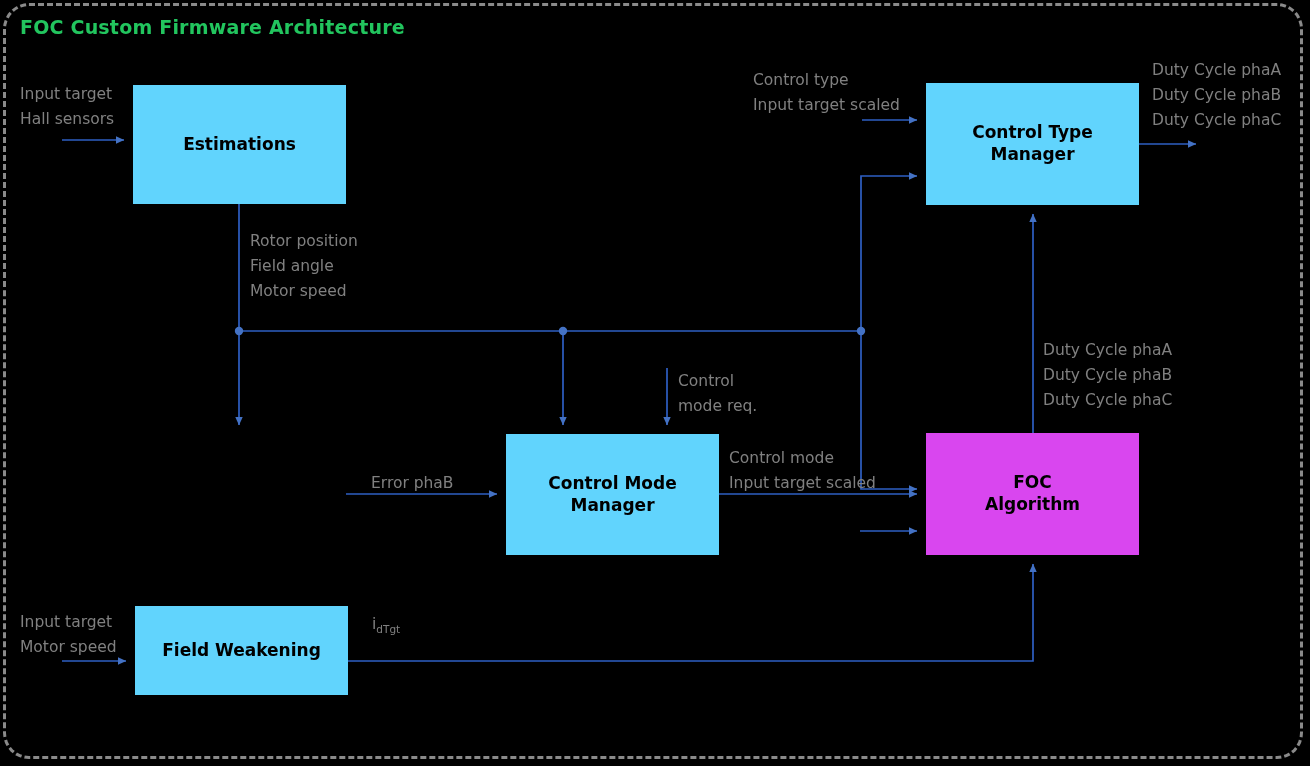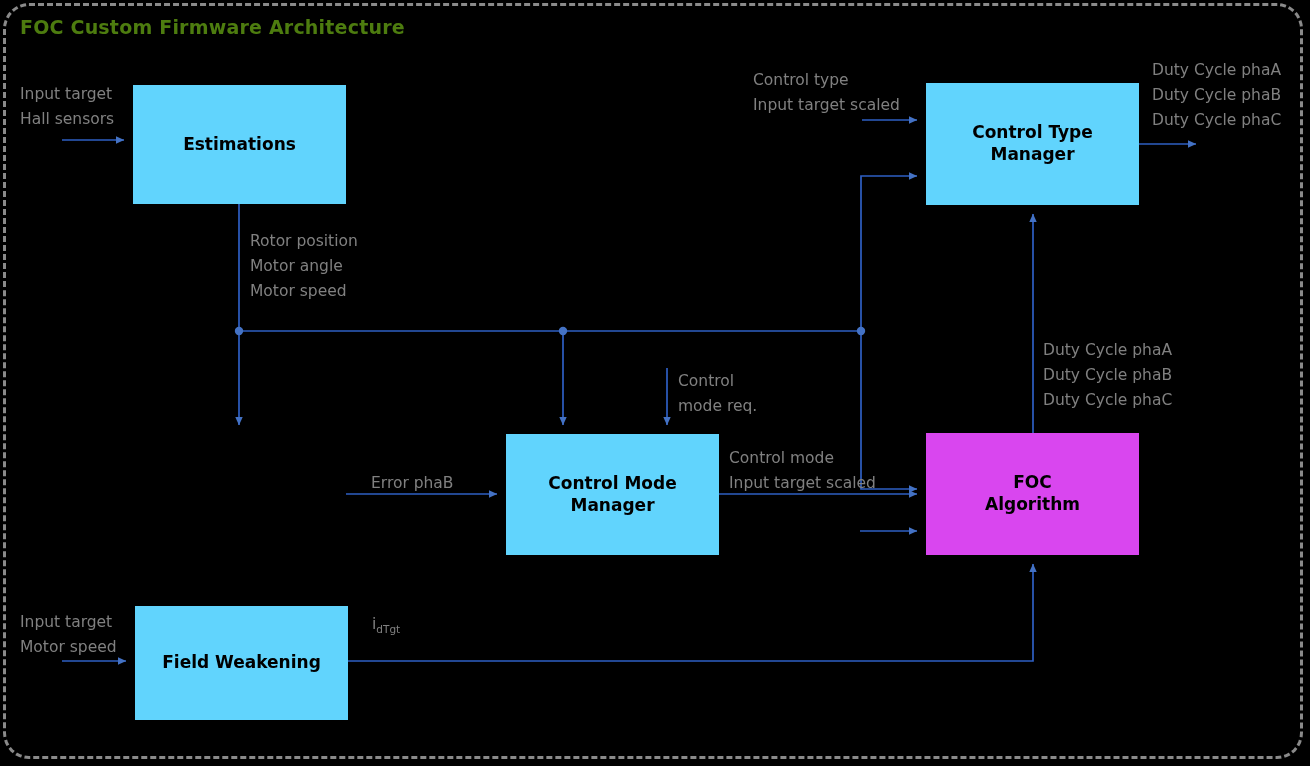--- a/index.html
+++ b/index.html
@@ -1,20 +1,20 @@
 <!DOCTYPE html>
 <html><head>
 <meta charset="utf-8">
 <style>
   html,body{margin:0;padding:0;background:#000;}
   body{width:1310px;height:766px;overflow:hidden;font-family:"DejaVu Sans",sans-serif;}
   #canvas{position:relative;width:1310px;height:766px;background:#000;}
   #frame{position:absolute;left:3px;top:3px;width:1300px;height:756px;
          border:3px dashed #8a8a8a;border-radius:26px;box-sizing:border-box;pointer-events:none;}
-  #title{position:absolute;left:20px;top:16px;font-size:19px;font-weight:bold;color:#4d7c0f;
+  #title{position:absolute;left:20px;top:16px;font-size:19px;font-weight:bold;color:#22c55e;
          letter-spacing:.2px;white-space:nowrap;}
   .box{position:absolute;box-sizing:border-box;display:flex;align-items:center;justify-content:center;
        text-align:center;color:#000;font-weight:bold;font-size:17px;line-height:1.28;}
   .cyan{background:#61D4FD;}
   .pink{background:#d946ef;}
   .lbl{position:absolute;color:#808080;font-size:15.5px;line-height:1.62;white-space:nowrap;}
   svg.wires{position:absolute;left:0;top:0;width:1310px;height:766px;pointer-events:none;}
   .sub{font-size:10.5px;vertical-align:sub;}
 </style>
 </head>
@@ -82,32 +82,32 @@
 
 
   <div class="box cyan" style="left:506px;top:434px;width:213px;height:121px;">
     <span>Control Mode<br>Manager</span>
   </div>
 
   <div class="box pink" style="left:926px;top:433px;width:213px;height:122px;">
     <span>FOC<br>Algorithm</span>
   </div>
 
-  <div class="box cyan" style="left:135px;top:606px;width:213px;height:114px;">
+  <div class="box cyan" style="left:135px;top:606px;width:213px;height:89px;">
     <span>Field Weakening</span>
   </div>
 
   <div class="lbl" style="left:20px;top:82px;">
     <div>Input target</div>
     <div>Hall sensors</div>
   </div>
 
   <div class="lbl" style="left:250px;top:229px;">
     <div>Rotor position</div>
-    <div>Motor angle</div>
+    <div>Field angle</div>
     <div>Motor speed</div>
   </div>
 
   <div class="lbl" style="left:753px;top:68px;">
     <div>Control type</div>
     <div>Input target scaled</div>
   </div>
 
   <div class="lbl" style="left:1152px;top:58px;">
     <div>Duty Cycle phaA</div>

